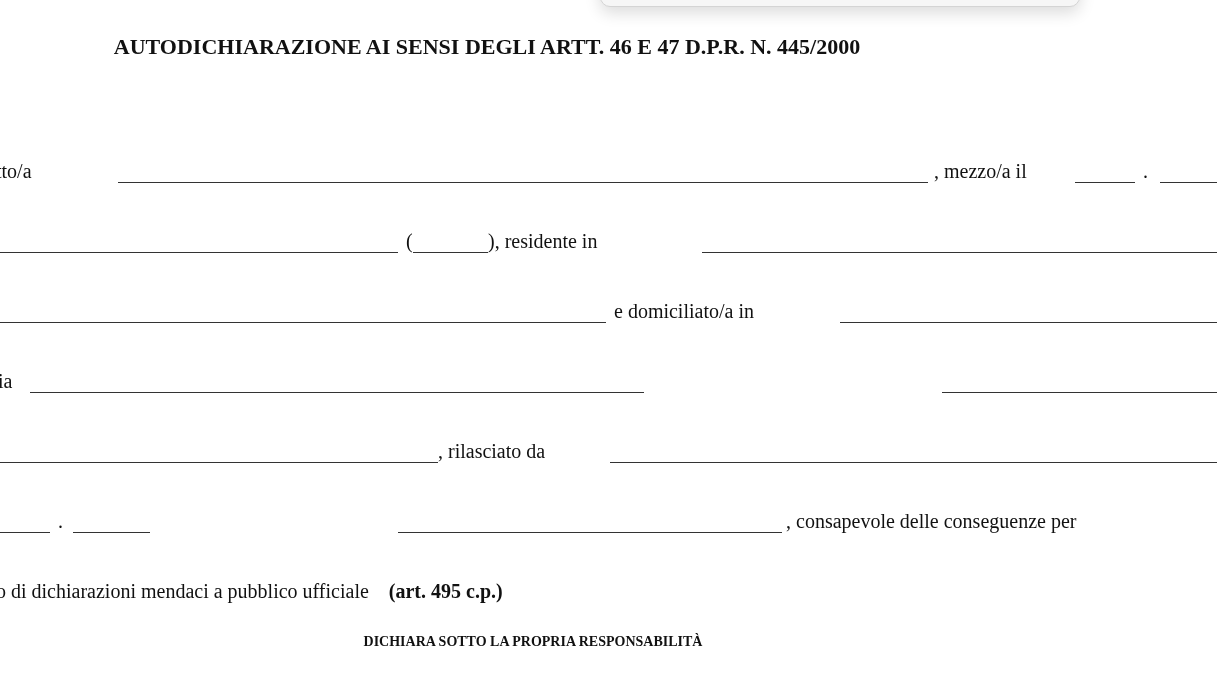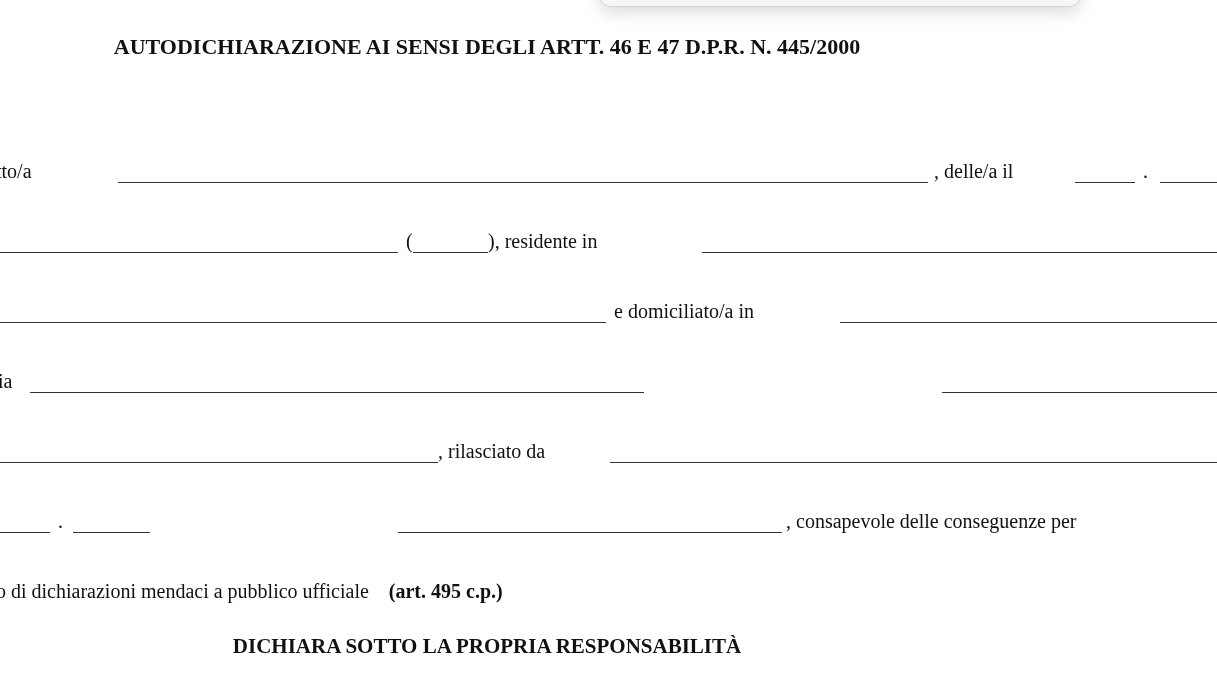--- a/index.html
+++ b/index.html
@@ -27,21 +27,21 @@
 </head>
 <body>
 
 <div class="top-panel"></div>
 
 <div class="title" style="top:34px;">AUTODICHIARAZIONE AI SENSI DEGLI ARTT. 46 E 47 D.P.R. N. 445/2000</div>
 
 <div class="row" style="top:159px; width:1217px;">
   <span class="seg" style="left:-4px;">tto/a</span>
   <span class="blank" style="left:118px; width:810px; top:23px;"></span>
-  <span class="seg" style="left:934px;">, delle/a  il</span>
+  <span class="seg" style="left:934px;">, mezzo/a  il</span>
   <span class="blank" style="left:1075px; width:60px; top:23px;"></span>
   <span class="seg" style="left:1143px;">.</span>
   <span class="blank" style="left:1160px; width:60px; top:23px;"></span>
 </div>
 
 <div class="row" style="top:229px; width:1217px;">
   <span class="blank" style="left:0; width:398px; top:23px;"></span>
   <span class="seg" style="left:406px;">(</span>
   <span class="blank" style="left:413px; width:75px; top:23px;"></span>
   <span class="seg" style="left:488px;">), residente   in</span>
@@ -73,13 +73,13 @@
   <span class="blank" style="left:398px; width:384px; top:23px;"></span>
   <span class="seg" style="left:786px;">, consapevole delle conseguenze per</span>
 </div>
 
 <div class="row" style="top:579px; width:1217px;">
   <span class="seg" style="left:-4px;">
     <span>o di dichiarazioni mendaci a pubblico ufficiale </span><span class="bold">(art. 495 c.p.)</span>
   </span>
 </div>
 
-<div class="title" style="top:634px; font-size:21px;">DICHIARA SOTTO LA PROPRIA RESPONSABILITÀ</div>
+<div class="title" style="top:634px; font-size:14px;margin-left:46px;">DICHIARA SOTTO LA PROPRIA RESPONSABILITÀ</div>
 
 </body></html>

